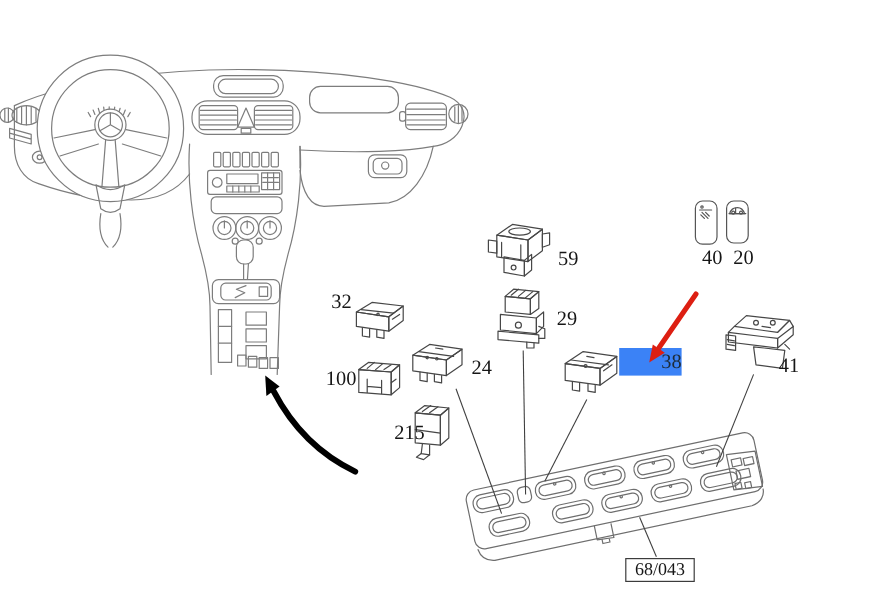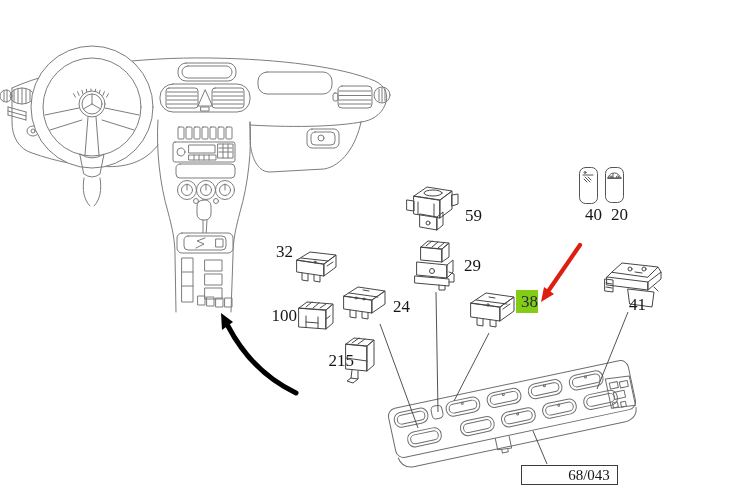--- a/index.html
+++ b/index.html
@@ -3,24 +3,24 @@
 <meta charset="utf-8">
 <style>
   html,body{margin:0;padding:0;background:#fff;}
   .stage{position:relative;width:733px;height:503px;background:#ffffff;overflow:hidden;
          font-family:"Liberation Serif", serif;}
   svg.layer{position:absolute;left:0;top:0;}
   #art{z-index:1;}
   #overlay{z-index:3;pointer-events:none;}
   .label{position:absolute;z-index:2;font-size:17px;line-height:20px;color:#161616;
          text-align:right;cursor:pointer;}
-  .label.hl{background:#84cc16;width:22px;height:23px;line-height:23px;color:#1d2b38;}
+  .label.hl{background:#3b82f6;width:52px;height:23px;line-height:23px;color:#1d2b38;}
   .refbox{position:absolute;z-index:2;left:521px;top:465px;width:56px;height:18px;
           border:1px solid #3c3c3c;font-size:15px;line-height:18px;text-align:center;
-          color:#161616;cursor:pointer;padding-left:39px;}
+          color:#161616;cursor:pointer;}
 </style>
 </head>
 <body>
 
 <div class="stage">
 
   <svg id="art" class="layer" width="733" height="503" viewBox="0 0 733 503">
 
     <g stroke="#7d7d7d" fill="none" stroke-width="1" stroke-linecap="round" stroke-linejoin="round">
 
@@ -326,21 +326,21 @@
   </svg>
 
   <div class="label" style="left:267px;top:242px;width:26px">32</div>
   <div class="label" style="left:261px;top:306px;width:36px">100</div>
   <div class="label" style="left:318px;top:351px;width:36px">215</div>
   <div class="label" style="left:384px;top:297px;width:26px">24</div>
   <div class="label" style="left:456px;top:206px;width:26px">59</div>
   <div class="label" style="left:455px;top:256px;width:26px">29</div>
   <div class="label" style="left:576px;top:205px;width:26px">40</div>
   <div class="label" style="left:602px;top:205px;width:26px">20</div>
-  <div class="label" style="left:620px;top:295px;width:26px">41</div>
+  <div class="label" style="left:640px;top:295px;width:26px">41</div>
   <div class="label hl" style="left:516px;top:290px">38</div>
 
   <div class="refbox">68/043</div>
 
   <svg id="overlay" class="layer" width="733" height="503" viewBox="0 0 733 503">
     <g>
       <path d="M296,393 Q252,372 228,326" fill="none" stroke-width="5" stroke-linecap="round" stroke="#000000"></path>
       <polygon points="221,313 233,322 222,330" fill="#000000"></polygon>
     </g>
     <g>

